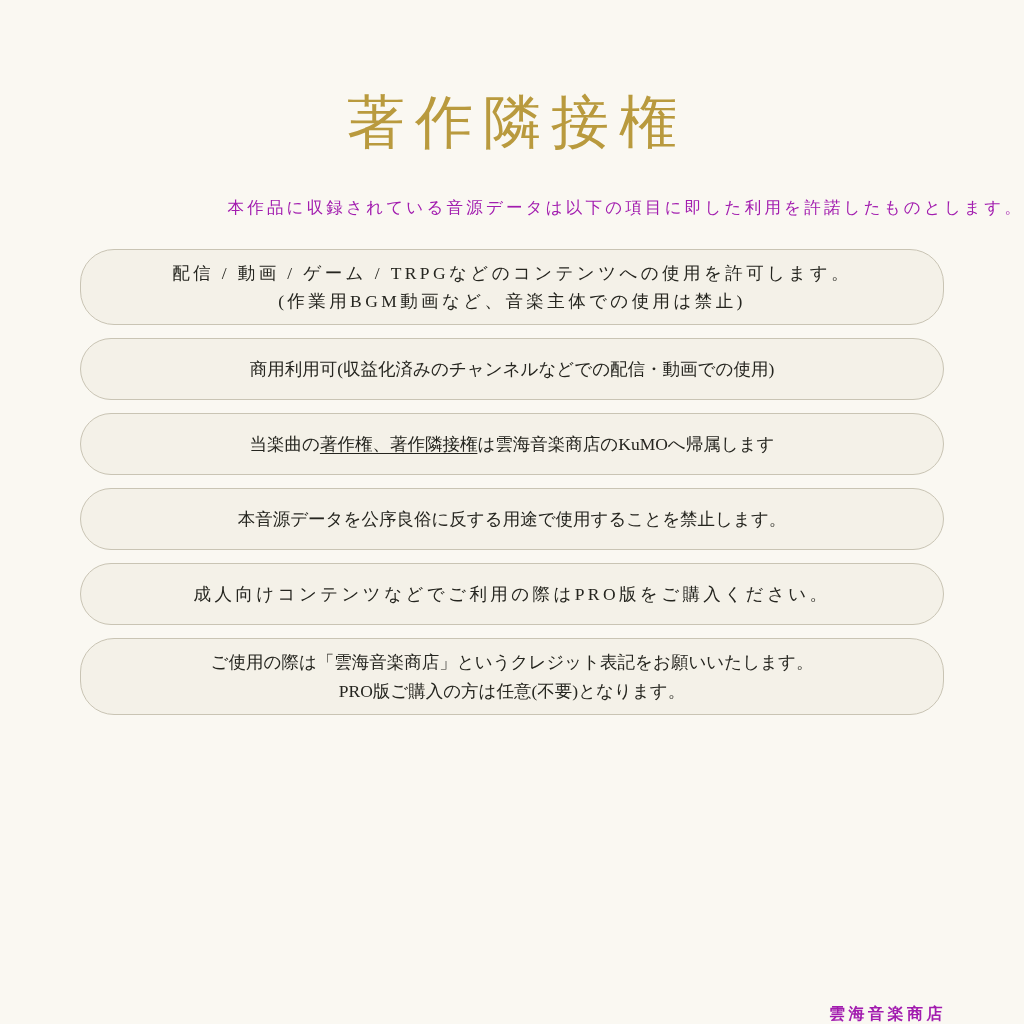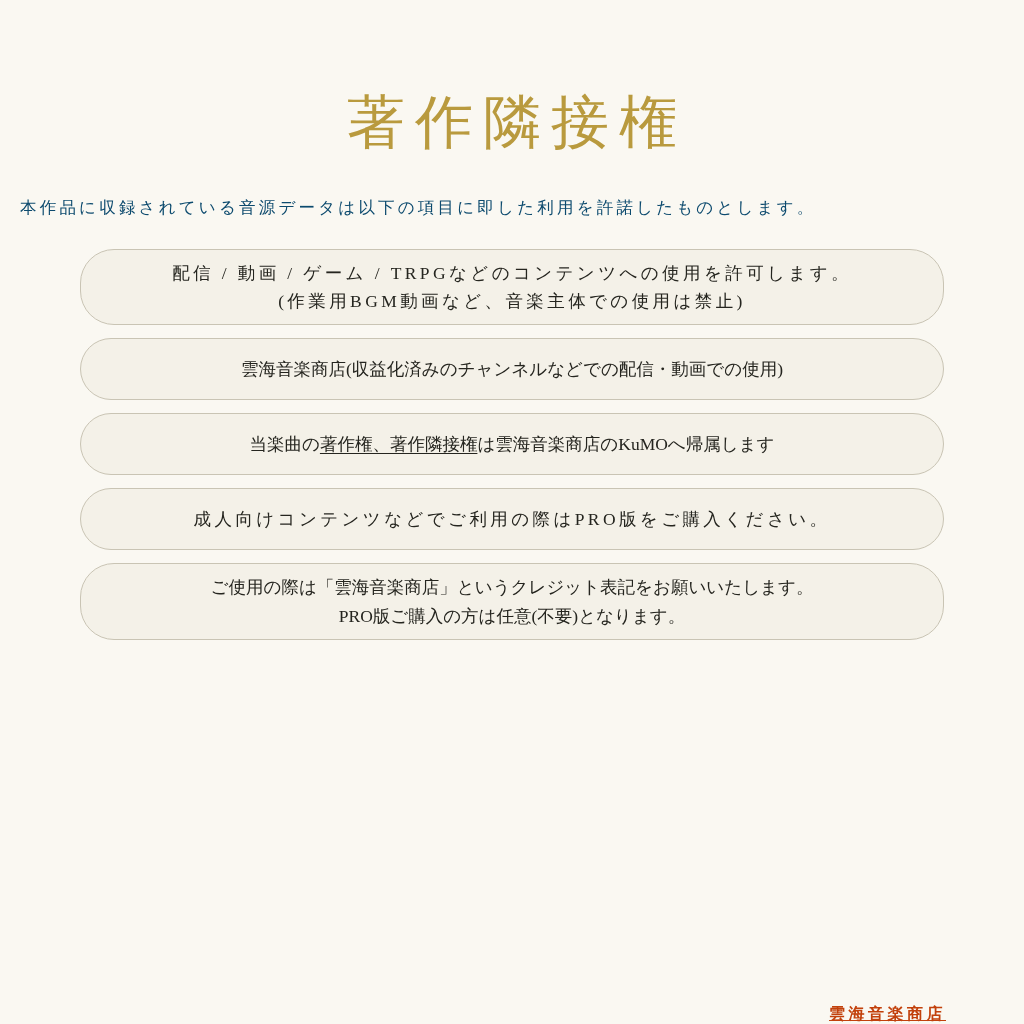--- a/index.html
+++ b/index.html
@@ -24,24 +24,24 @@
     text-align: center;
     font-size: 58px;
     letter-spacing: 10px;
     color: #b99a3e;
     font-weight: 400;
     padding-top: 52px;
     line-height: 1.1;
     text-indent: 10px;
   }
   .subtitle {
-    text-align: left;
+    text-align: right;
     font-size: 16.5px;
     letter-spacing: 3.2px;
-    color: #0c4a6e;
+    color: #a21caf;
     margin-top: 42px;
     text-indent: 3px;
     padding-left: 17px;
   }
   .terms {
     margin-top: 30px;
     padding: 0 80px;
     box-sizing: border-box;
   }
   .term {
@@ -73,51 +73,53 @@
     text-decoration: underline;
     text-underline-offset: 3px;
     margin-top: 24px;
   }
   .footer {
     position: absolute;
     right: 78px;
     bottom: 38px;
     font-size: 16px;
     letter-spacing: 3.5px;
-    color: #c2410c;
+    color: #a21caf;
     font-weight: 700;
-    text-decoration: underline;
   }
 </style>
 </head>
 <body>
 
 <div class="page">
 
   <h1 class="title">著作隣接権</h1>
 
   <p class="subtitle">本作品に収録されている音源データは以下の項目に即した利用を許諾したものとします。</p>
 
   <div class="terms">
 
     <div class="term spaced tall">
       <span class="term-text">配信 / 動画 / ゲーム / TRPGなどのコンテンツへの使用を許可します。
 (作業用BGM動画など、音楽主体での使用は禁止)</span>
     </div>
 
 
     <div class="term">
-      <span class="term-text">雲海音楽商店(収益化済みのチャンネルなどでの配信・動画での使用)</span>
+      <span class="term-text">商用利用可(収益化済みのチャンネルなどでの配信・動画での使用)</span>
     </div>
 
 
     <div class="term">
       <span class="term-text" id="copyright-term">当楽曲の<span class="underline">著作権、著作隣接権</span>は雲海音楽商店のKuMOへ帰属します</span>
     </div>
 
+    <div class="term">
+      <span class="term-text">本音源データを公序良俗に反する用途で使用することを禁止します。</span>
+    </div>
 
     <div class="term spaced">
       <span class="term-text">成人向けコンテンツなどでご利用の際はPRO版をご購入ください。</span>
     </div>
 
     <div class="term tall">
       <span class="term-text">ご使用の際は「雲海音楽商店」というクレジット表記をお願いいたします。
 PRO版ご購入の方は任意(不要)となります。</span>
     </div>
 

